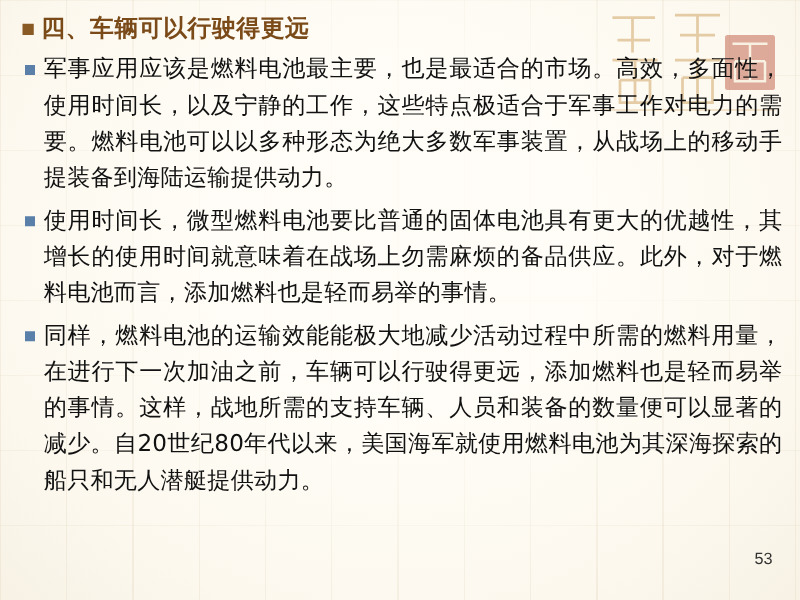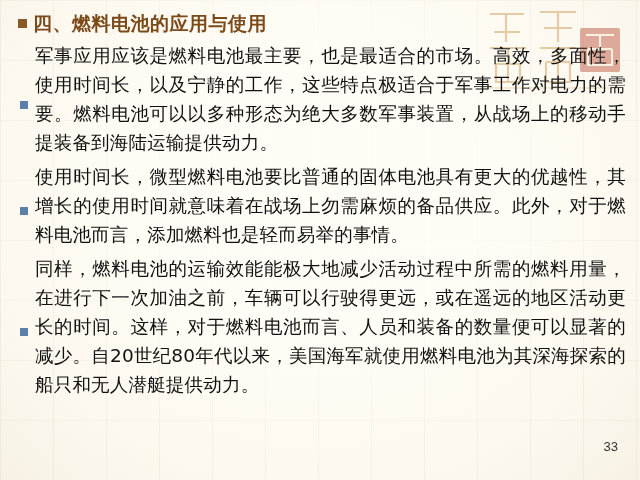--- a/index.html
+++ b/index.html
@@ -78,21 +78,21 @@
   }
   .subheading {
     color: #2b2b2b;
     font-size: 18px;
     line-height: 26px;
     margin: 2px 0 4px 8px;
     letter-spacing: 0.3px;
   }
   .para {
     display: flex;
-    align-items: center;
+    align-items: flex-start;
     gap: 7px;
     margin: 5px 0 5px 6px;
   }
   .para .bullet-sq {
     display: inline-block;
     width: 8px;
     height: 8px;
     background: #5a7fa8;
     margin-top: 11px;
     flex: none;
@@ -133,34 +133,34 @@
       </g>
     </g>
     <g fill="none" stroke="#d3a45c" stroke-width="1.6" opacity="0.5">
       <path d="M4 86 h140"></path>
     </g>
   </svg>
 
   <div class="content">
     <div class="heading">
       <span class="bullet-sq"></span>
-      <span>四、燃料电池的应用与使用</span>
+      <span>四、车辆可以行驶得更远</span>
     </div>
 
 
     <div class="para">
       <span class="bullet-sq"></span>
       <span class="text">军事应用应该是燃料电池最主要，也是最适合的市场。高效，多面性，使用时间长，以及宁静的工作，这些特点极适合于军事工作对电力的需要。燃料电池可以以多种形态为绝大多数军事装置，从战场上的移动手提装备到海陆运输提供动力。</span>
     </div>
 
     <div class="para">
       <span class="bullet-sq"></span>
       <span class="text">使用时间长，微型燃料电池要比普通的固体电池具有更大的优越性，其增长的使用时间就意味着在战场上勿需麻烦的备品供应。此外，对于燃料电池而言，添加燃料也是轻而易举的事情。</span>
     </div>
 
     <div class="para">
       <span class="bullet-sq"></span>
-      <span class="text">同样，燃料电池的运输效能能极大地减少活动过程中所需的燃料用量，在进行下一次加油之前，车辆可以行驶得更远，或在遥远的地区活动更长的时间。这样，对于燃料电池而言、人员和装备的数量便可以显著的减少。自20世纪80年代以来，美国海军就使用燃料电池为其深海探索的船只和无人潜艇提供动力。</span>
+      <span class="text">同样，燃料电池的运输效能能极大地减少活动过程中所需的燃料用量，在进行下一次加油之前，车辆可以行驶得更远，添加燃料也是轻而易举的事情。这样，战地所需的支持车辆、人员和装备的数量便可以显著的减少。自20世纪80年代以来，美国海军就使用燃料电池为其深海探索的船只和无人潜艇提供动力。</span>
     </div>
   </div>
 
-  <div class="page-number">33</div>
+  <div class="page-number">53</div>
 </div>
 
 </body></html>

